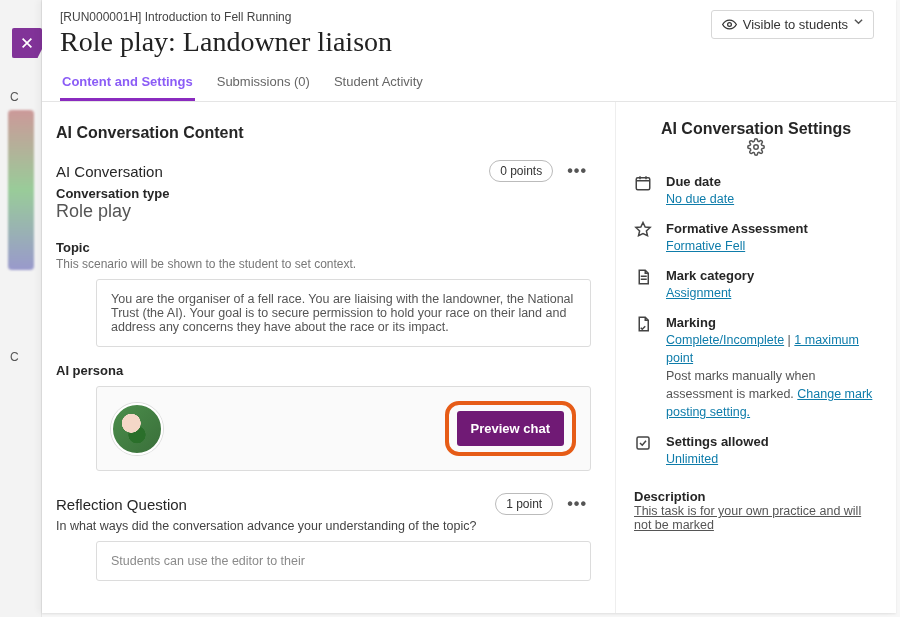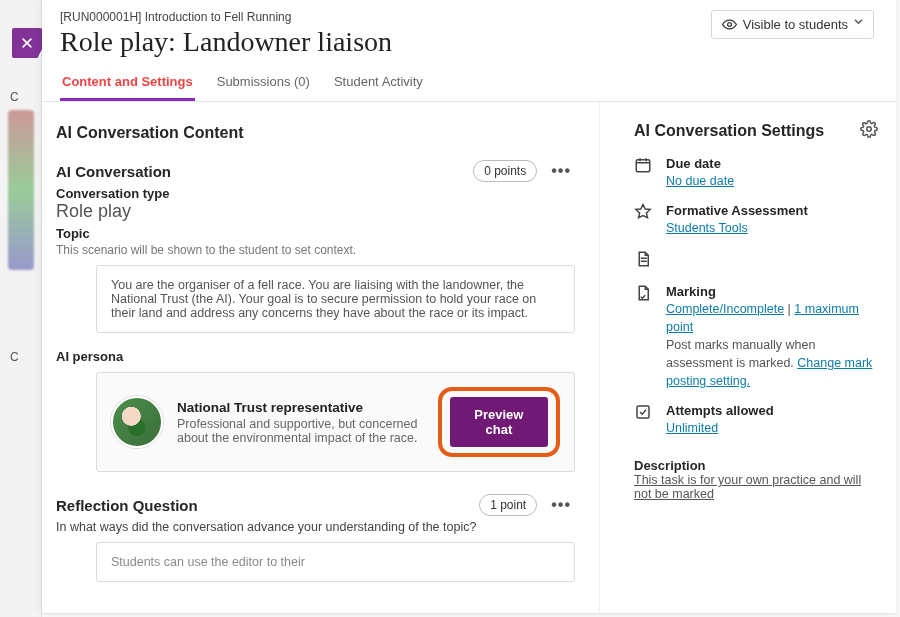--- a/index.html
+++ b/index.html
@@ -30,30 +30,30 @@
   .header-row { display: flex; align-items:flex-start; justify-content: space-between; padding: 10px 22px 6px 18px; }
   .crumb { font-size: 12px; color: #444; margin-bottom: 2px; }
   .title { font-family: Georgia, "Times New Roman", serif; font-size: 28px; font-weight: 400; color:#222; }
   .vis-btn {
     border: 1px solid #d7d7d7; border-radius: 3px; padding: 6px 10px; background:#fff;
     font-size: 13px; color: #333; display: flex; gap: 6px; cursor:pointer;
   }
 
   .tabs { display:flex; gap:20px; padding: 0 18px; border-bottom: 1px solid #e5e5e5; font-size:13px; }
   .tab { padding: 10px 2px 12px 2px; color:#666; cursor:pointer; position:relative; }
-  .tab.active { color:#ef4444; font-weight:600; }
+  .tab.active { color:#8b5cf6; font-weight:600; }
   .tab.active::after { content:""; position:absolute; left:0; right:0; bottom:0; height:3px; background:#8a2bbf; }
 
-  .body { display:flex; flex:1; overflow:auto;gap:16px; }
+  .body { display:flex; flex:1; overflow:auto; }
   .main { flex:1; padding: 18px 24px 8px 14px; border-right: 1px solid #eee; }
   .side { width: 280px; padding: 18px 18px 8px 18px; }
 
   h3.section { font-size: 16px; font-weight: 700; margin: 4px 0 18px 0; }
   .sub-head-row { display:flex; align-items:center; justify-content:space-between; margin: 8px 0 4px 0; }
-  .sub-head-row .sh-title { font-size:15px; font-weight:700; }
+  .sub-head-row .sh-title { font-size:15px; font-weight:400; }
   .pill { border:1px solid #bbb; border-radius: 14px; padding: 3px 10px; font-size:12px; color:#333; }
   .kebab { font-size:16px; font-weight:700; letter-spacing:1px; color:#555; cursor:pointer; padding:2px 4px; }
   .field-label { font-size:13px; font-weight:700; margin-top:1px; }
   .field-val { font-size:18px; color:#555; }
   .help { font-size:12px; color:#777; margin-top:2px; }
   .topic-box, .persona-box, .reflection-box {
     border:1px solid #dcdcdc; border-radius:3px; padding:12px 14px; font-size:12.5px; color:#555;
     margin-top:8px; background:#fff;margin-left:40px;
   }
   .persona-box { display:flex; align-items:center; gap:14px; padding:14px; background:#fafafa; }
@@ -65,21 +65,21 @@
   }
   .persona-text .p-name { font-weight:700; font-size:13.5px; color:#222; }
   .persona-text .p-desc { font-size:12.5px; color:#666; margin-top:2px; max-width:270px; }
   .preview-btn { margin-left:auto; background:#701a75; color:#fff; font-weight:700; font-size:13px;
     border:none; border-radius:3px; padding:10px 14px; cursor:pointer; }
   .preview-ring { border: 4px solid #e65c17; border-radius: 14px; padding: 6px 8px; margin-left:auto; }
   .reflection-q { font-size:12.5px; color:#444; margin-top:4px; margin-bottom:8px; }
   .reflection-box { color:#8a8a8a; }
 
   
-  .side-head { display:flex; align-items:center; justify-content:space-between; margin-bottom:10px; }
+  .side-head { display:flex; align-items:center; justify-content:space-between; margin-bottom:10px;flex-direction:column; }
   .side-head h3 { margin:0; font-size:16px; font-weight:700; }
   .setting-row { display:flex; gap:12px; margin: 14px 0 12px 0; }
   .setting-row .ico { flex:0 0 auto; width:20px; height:20px; color:#444; display:flex; align-items:flex-start; }
   .setting-row .ico svg { width:18px; height:18px; }
   .setting-row .body2 .s-title { font-size:13px; font-weight:700; }
   .link { color:#0e7caa; text-decoration: underline; cursor:pointer; font-size:12.5px; }
   .s-text { font-size:12.5px; color:#555; }
   .desc-head { font-weight:700; font-size:13px; margin-top:22px; }
   .desc-text { font-size:12.5px; color:#555; text-decoration: underline; }
 
@@ -133,31 +133,27 @@
         <span class="sh-title">AI Conversation</span>
         <span style="display:flex; align-items:center; gap:10px;">
           <span class="pill">0 points</span>
           <span class="kebab">•••</span>
         </span>
       </div>
 
       <div class="field-label">Conversation type</div>
       <div class="field-val">Role play</div>
 
-      <div class="field-label" style="margin-top:4px">Topic</div>
+      <div class="field-label" style="margin-top:18px">Topic</div>
       <div class="help">This scenario will be shown to the student to set context.</div>
       <div class="topic-box">You are the organiser of a fell race. You are liaising with the landowner, the National Trust (the AI). Your goal is to secure permission to hold your race on their land and address any concerns they have about the race or its impact.</div>
 
       <div class="field-label" style="margin-top:16px">AI persona</div>
       <div class="persona-box">
         <div class="avatar"></div>
-        <div class="persona-text">
-          <div class="p-name">National Trust representative</div>
-          <div class="p-desc">Professional and supportive, but concerned about the environmental impact of the race.</div>
-        </div>
         <span class="preview-ring">
           <button class="preview-btn">Preview chat</button>
         </span>
       </div>
 
       <div class="sub-head-row" style="margin-top:22px">
         <span class="sh-title">Reflection Question</span>
         <span style="display:flex; align-items:center; gap:10px;">
           <span class="pill">1 point</span>
           <span class="kebab">•••</span>
@@ -192,31 +188,35 @@
       </div>
 
       <div class="setting-row">
         <span class="ico">
             <svg viewBox="0 0 24 24" fill="none" stroke="#444" stroke-width="2">
               <path d="M12 2l2.9 6 6.6.6-5 4.6 1.5 6.5L12 16.9 6 19.7l1.5-6.5-5-4.6 6.6-.6z"></path>
             </svg>
           </span>
         <div class="body2">
           <div class="s-title">Formative Assessment</div>
-          <span class="link">Students Tools</span>
+          <span class="link">Formative Fell</span>
         </div>
       </div>
 
       <div class="setting-row">
         <span class="ico">
             <svg viewBox="0 0 24 24" fill="none" stroke="#444" stroke-width="2">
               <path d="M7 3h8l4 4v14H7z"></path>
               <path d="M15 3v4h4M9 11h8M9 15h8"></path>
             </svg>
           </span>
+        <div class="body2">
+          <div class="s-title">Mark category</div>
+          <span class="link">Assignment</span>
+        </div>
       </div>
 
       <div class="setting-row">
         <span class="ico">
             <svg viewBox="0 0 24 24" fill="none" stroke="#444" stroke-width="2">
               <path d="M7 3h8l4 4v14H7z"></path>
               <path d="M15 3v4h4"></path>
               <path d="M9 17l2 2 4-4"></path>
             </svg>
           </span>
@@ -230,21 +230,21 @@
       </div>
 
       <div class="setting-row">
         <span class="ico">
             <svg viewBox="0 0 24 24" fill="none" stroke="#444" stroke-width="2">
               <rect x="4" y="4" width="16" height="16" rx="2"></rect>
               <path d="M8 12l3 3 5-6"></path>
             </svg>
           </span>
         <div class="body2">
-          <div class="s-title">Attempts allowed</div>
+          <div class="s-title">Settings allowed</div>
           <span class="link">Unlimited</span>
         </div>
       </div>
 
       <div class="desc-head">Description</div>
       <div class="desc-text">This task is for your own practice and will not be marked</div>
     </div>
   </div>
 </div>
 

